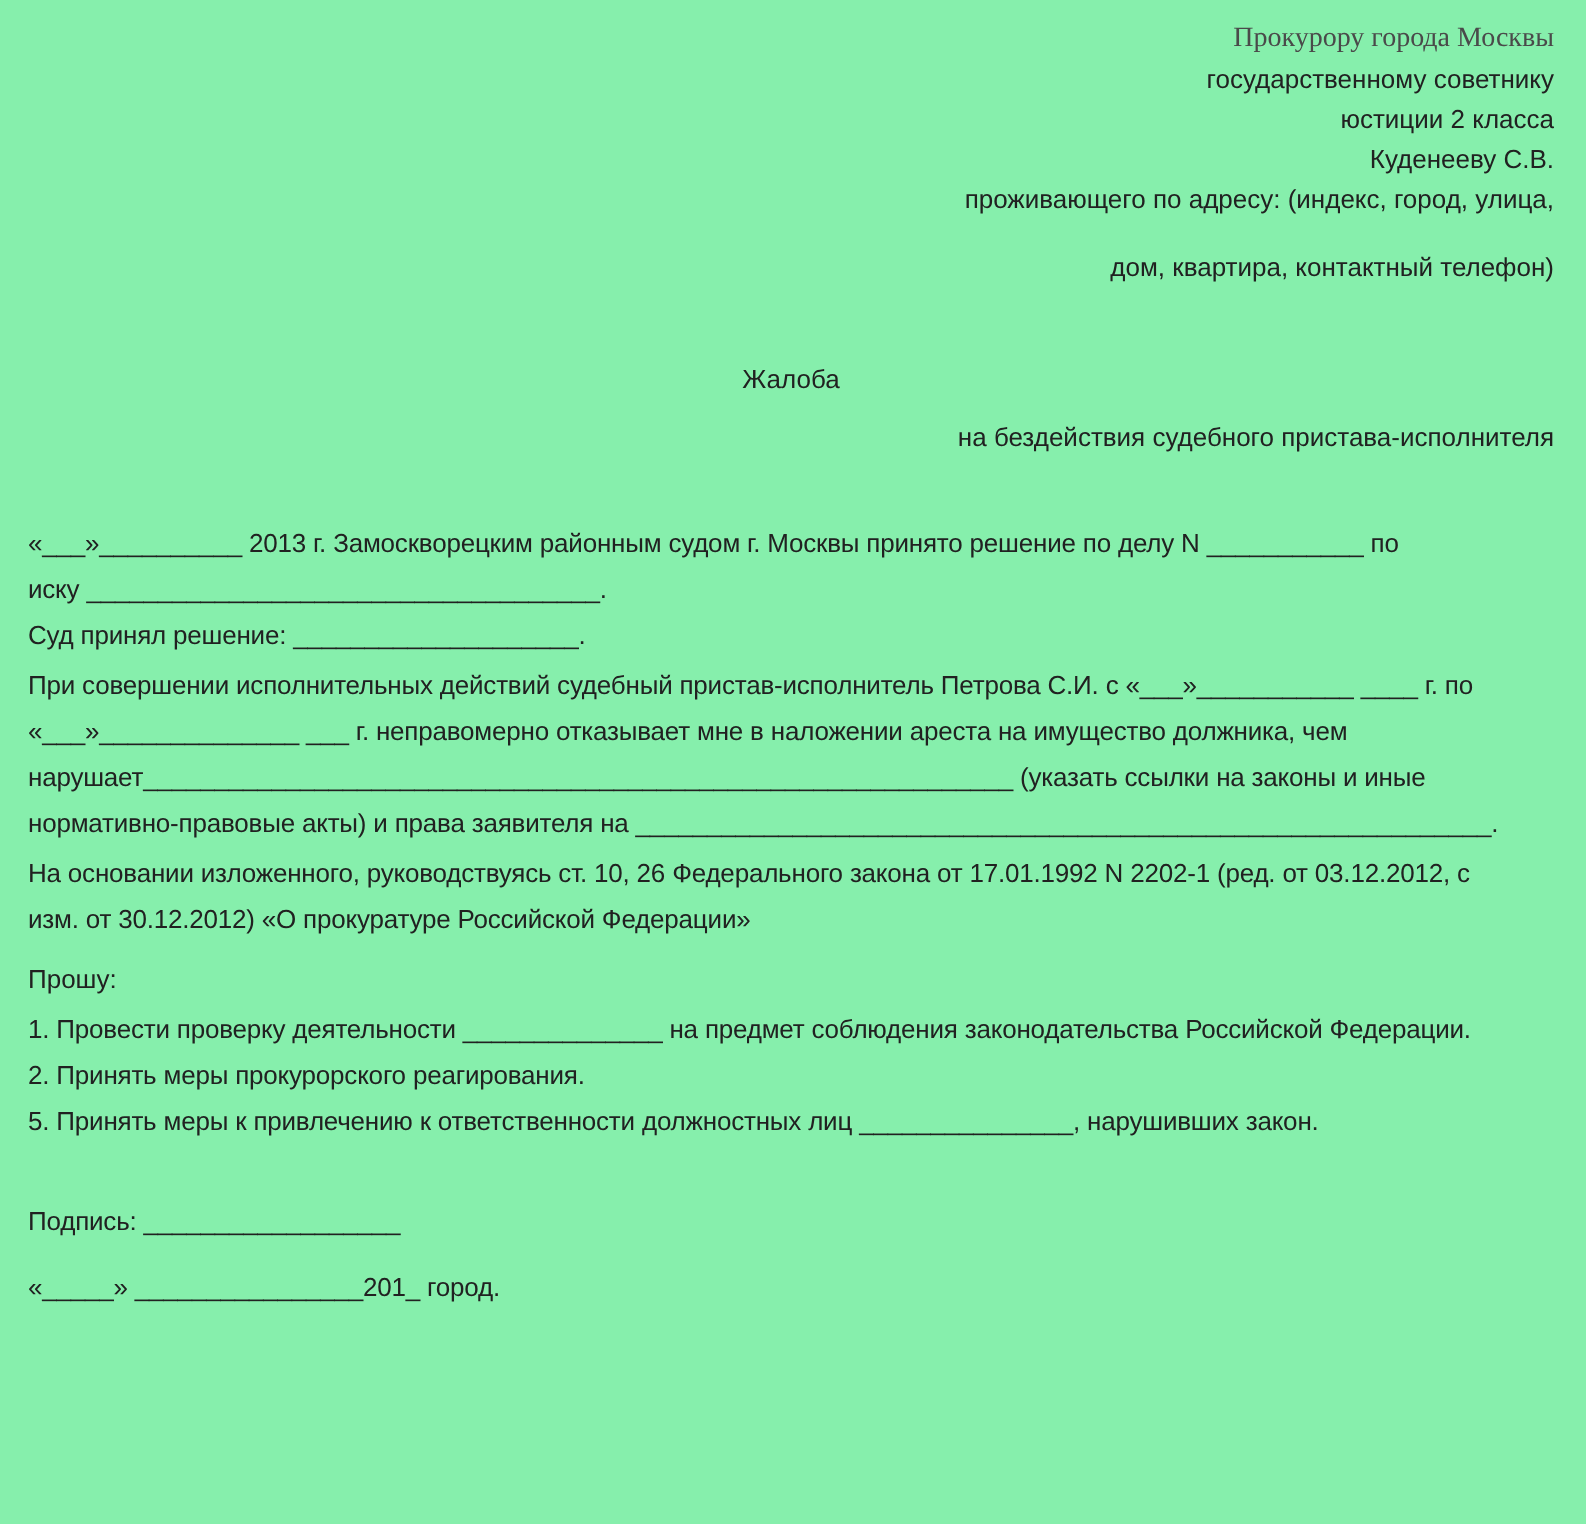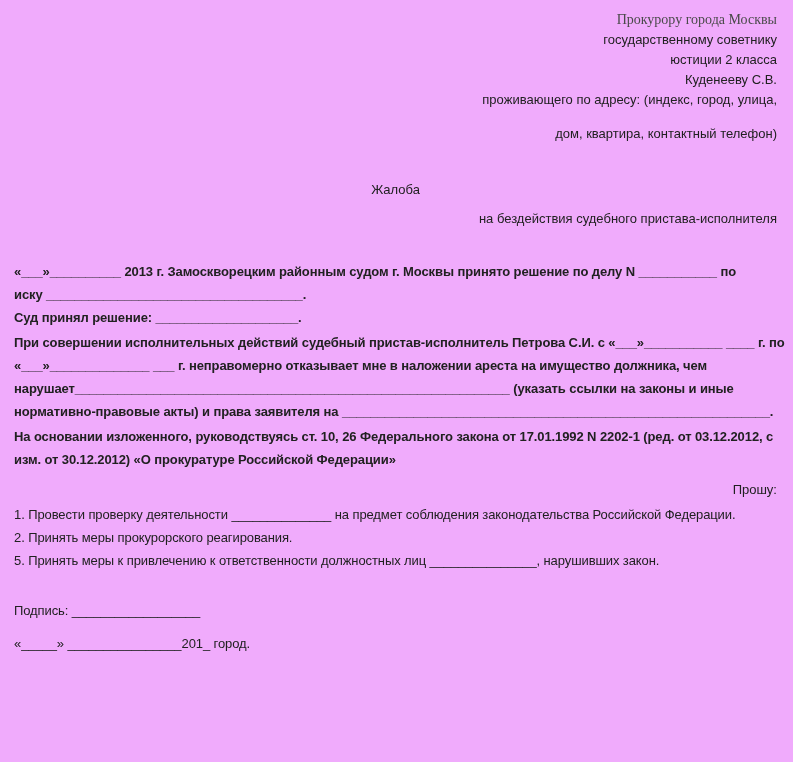--- a/index.html
+++ b/index.html
@@ -2,44 +2,44 @@
 <html lang="ru"><head>
 <meta charset="utf-8">
 <style>
   html, body { margin: 0; padding: 0; background: #ffffff; }
   .page {
     position: relative;
     width: 793px;
     height: 762px;
     box-sizing: border-box;
     padding: 10px 16px 0 14px;
-    background: #f0abfc;
+    background: #86efac;
     font-family: "Liberation Sans", sans-serif;
     font-size: 13px;
     color: #212121;
     overflow: hidden;
   }
   .addressee { text-align: right; }
   .addressee .a-line { line-height: 20px; white-space: nowrap; }
   .addressee .serif {
     font-family: "Liberation Serif", serif;
     font-size: 14px;
     color: #4a4a4a;
   }
   .addressee .gap-top { margin-top: 14px; }
 
   .doc-title   { margin-top: 34px; text-align: center; line-height: 23px; }
   .doc-subtitle{ margin-top: 6px;  text-align: right; line-height: 23px; }
 
   .body-text { margin-top: 30px; }
   .line { line-height: 23px; white-space: nowrap; letter-spacing: -0.1px; }
-  .block { margin: 0; font-weight: bold; }
+  .block { margin: 0; }
   .mt2 { margin-top: 2px; }
 
-  .request-heading { margin-top: 7px; text-align: right; line-height: 23px; }
+  .request-heading { margin-top: 7px; text-align: left; line-height: 23px; }
   .items { margin-top: 2px; }
 
   .signature-block { margin-top: 27px; }
   .date-row { margin-top: 10px; }
 </style>
 </head>
 <body>
 
 <div class="page">
 

